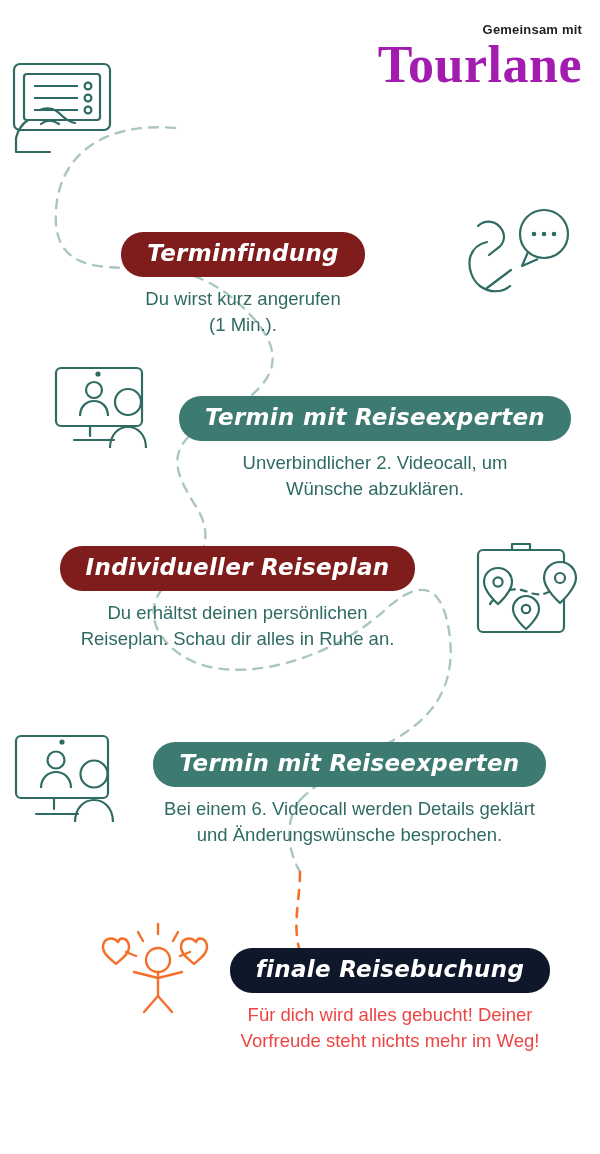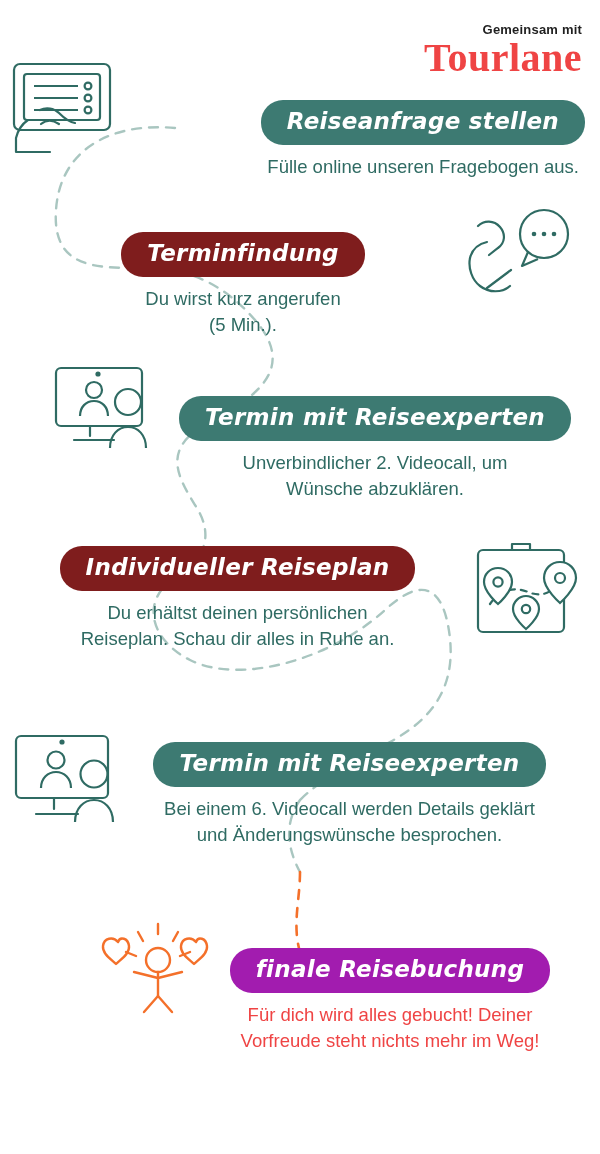--- a/index.html
+++ b/index.html
@@ -36,23 +36,23 @@
   }
   .brand-pre {
     font-size: 13px;
     color: #1f1f1f;
     font-weight: bold;
     letter-spacing: 0.2px;
     margin-bottom: 1px;
   }
   .brand-name {
     font-family: "Liberation Serif", serif;
-    font-size: 40px;
+    font-size: 52px;
     font-weight: bold;
-    color: #ef4444;
+    color: #a21caf;
     letter-spacing: 0.5px;
     line-height: 1.02;
   }
 
   .step {
     position: absolute;
   }
   .pill {
     display: inline-block;
     border-radius: 22px;
@@ -61,21 +61,21 @@
     font-family: "DejaVu Sans", sans-serif;
     font-style: italic;
     font-weight: bold;
     font-size: 23px;
     letter-spacing: 0.3px;
     white-space: nowrap;
     line-height: 1.05;
   }
   .pill-dark   { background: #3d7a72; }
   .pill-light  { background: #7f1d1d; }
-  .pill-orange { background: #a21caf; }
+  .pill-orange { background: #0f172a; }
 
   .desc {
     font-size: 18.5px;
     line-height: 1.42;
     color: #2f6b63;
     margin-top: 9px;
     white-space: pre-line;
   }
   .desc.orange { color: #ef4444; }
 
@@ -196,29 +196,25 @@
       <path d="M18,22 c-5,-6 -14,-4 -15,4 c-1,8 9,14 13,18 c4,-4 14,-10 13,-18 c-1,-8 -9,-10 -11,-4z" stroke-linejoin="round"></path>
       <path d="M96,22 c-5,-6 -14,-4 -15,4 c-1,8 9,14 13,18 c4,-4 14,-10 13,-18 c-1,-8 -9,-10 -11,-4z" stroke-linejoin="round"></path>
       <path d="M58,4 l0,10 M38,12 l5,9 M78,12 l-5,9 M26,32 l10,4 M90,32 l-10,4" stroke-linecap="round"></path>
       <circle cx="58" cy="40" r="12"></circle>
       <path d="M58,52 l0,24" stroke-linecap="round"></path>
       <path d="M58,58 l-24,-6 M58,58 l24,-6" stroke-linecap="round"></path>
       <path d="M58,76 l-14,16 M58,76 l14,16" stroke-linecap="round"></path>
     </svg>
   </div>
 
-  <div class="step c-right" id="step1">
-    <div class="pill pill-dark">Reiseanfrage stellen</div>
-    <div class="desc">Fülle online unseren Fragebogen aus.</div>
-  </div>
 
   <div class="step c-center" id="step2">
     <div class="pill pill-light">Terminfindung</div>
     <div class="desc">Du wirst kurz angerufen
-(5 Min.).</div>
+(1 Min.).</div>
   </div>
 
   <div class="step c-center" id="step3">
     <div class="pill pill-dark">Termin mit Reiseexperten</div>
     <div class="desc">Unverbindlicher 2. Videocall, um
 Wünsche abzuklären.</div>
   </div>
 
   <div class="step c-center" id="step4">
     <div class="pill pill-light">Individueller Reiseplan</div>

